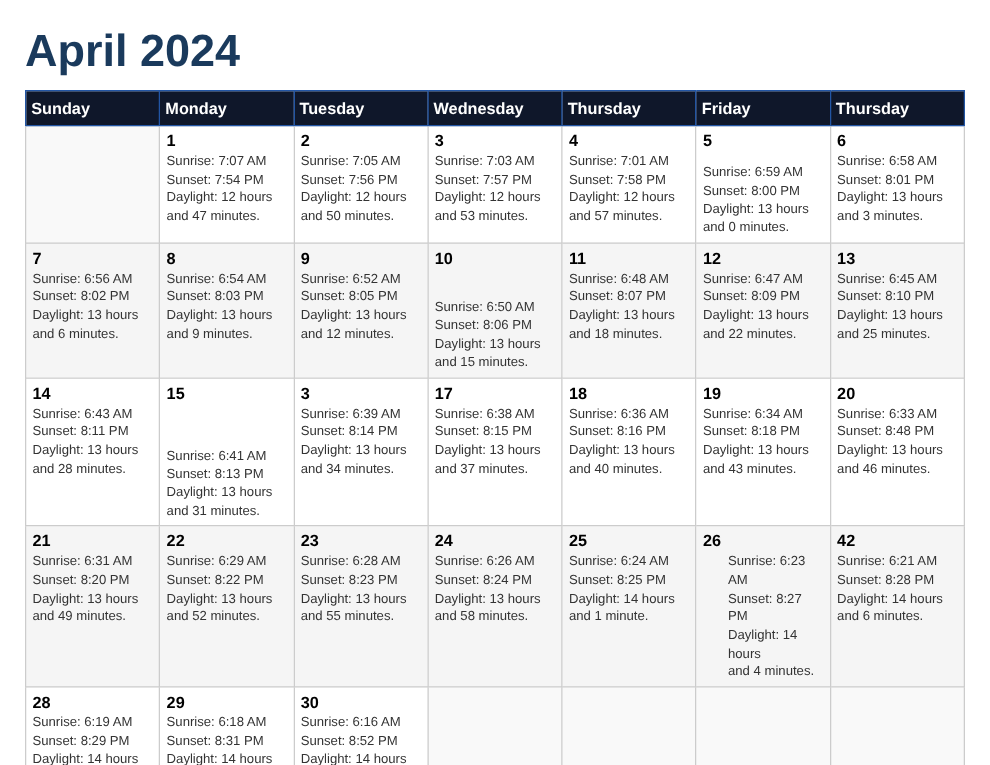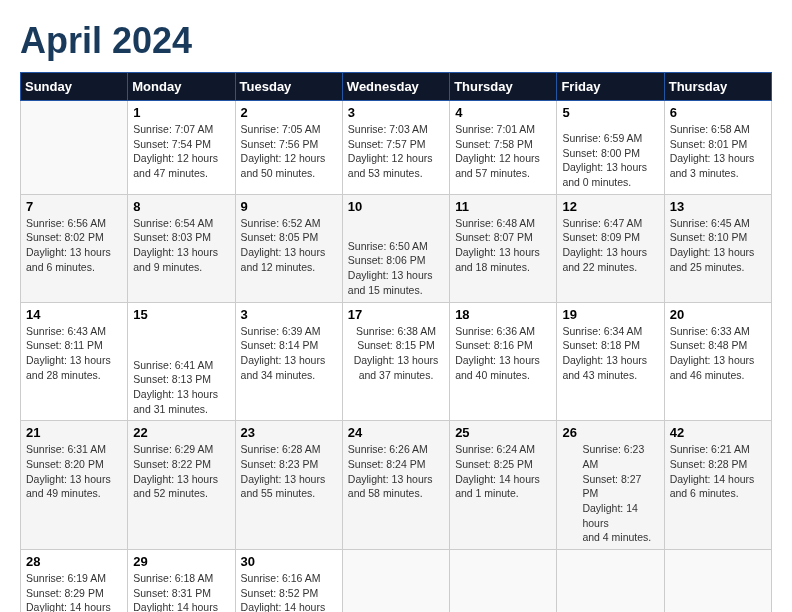--- a/index.html
+++ b/index.html
@@ -222,21 +222,21 @@
         </td>
         <td>
           <div class="day-number">3</div>
           <div class="day-info" style="white-space: pre-line;">Sunrise: 6:39 AM
 Sunset: 8:14 PM
 Daylight: 13 hours
 and 34 minutes.</div>
         </td>
         <td>
           <div class="day-number">17</div>
-          <div class="day-info" style="white-space: pre-line; text-align: center;">Sunrise: 6:38 AM
+          <div class="day-info" style="white-space: pre-line;">Sunrise: 6:38 AM
 Sunset: 8:15 PM
 Daylight: 13 hours
 and 37 minutes.</div>
         </td>
         <td>
           <div class="day-number">18</div>
           <div class="day-info" style="white-space: pre-line;">Sunrise: 6:36 AM
 Sunset: 8:16 PM
 Daylight: 13 hours
 and 40 minutes.</div>

